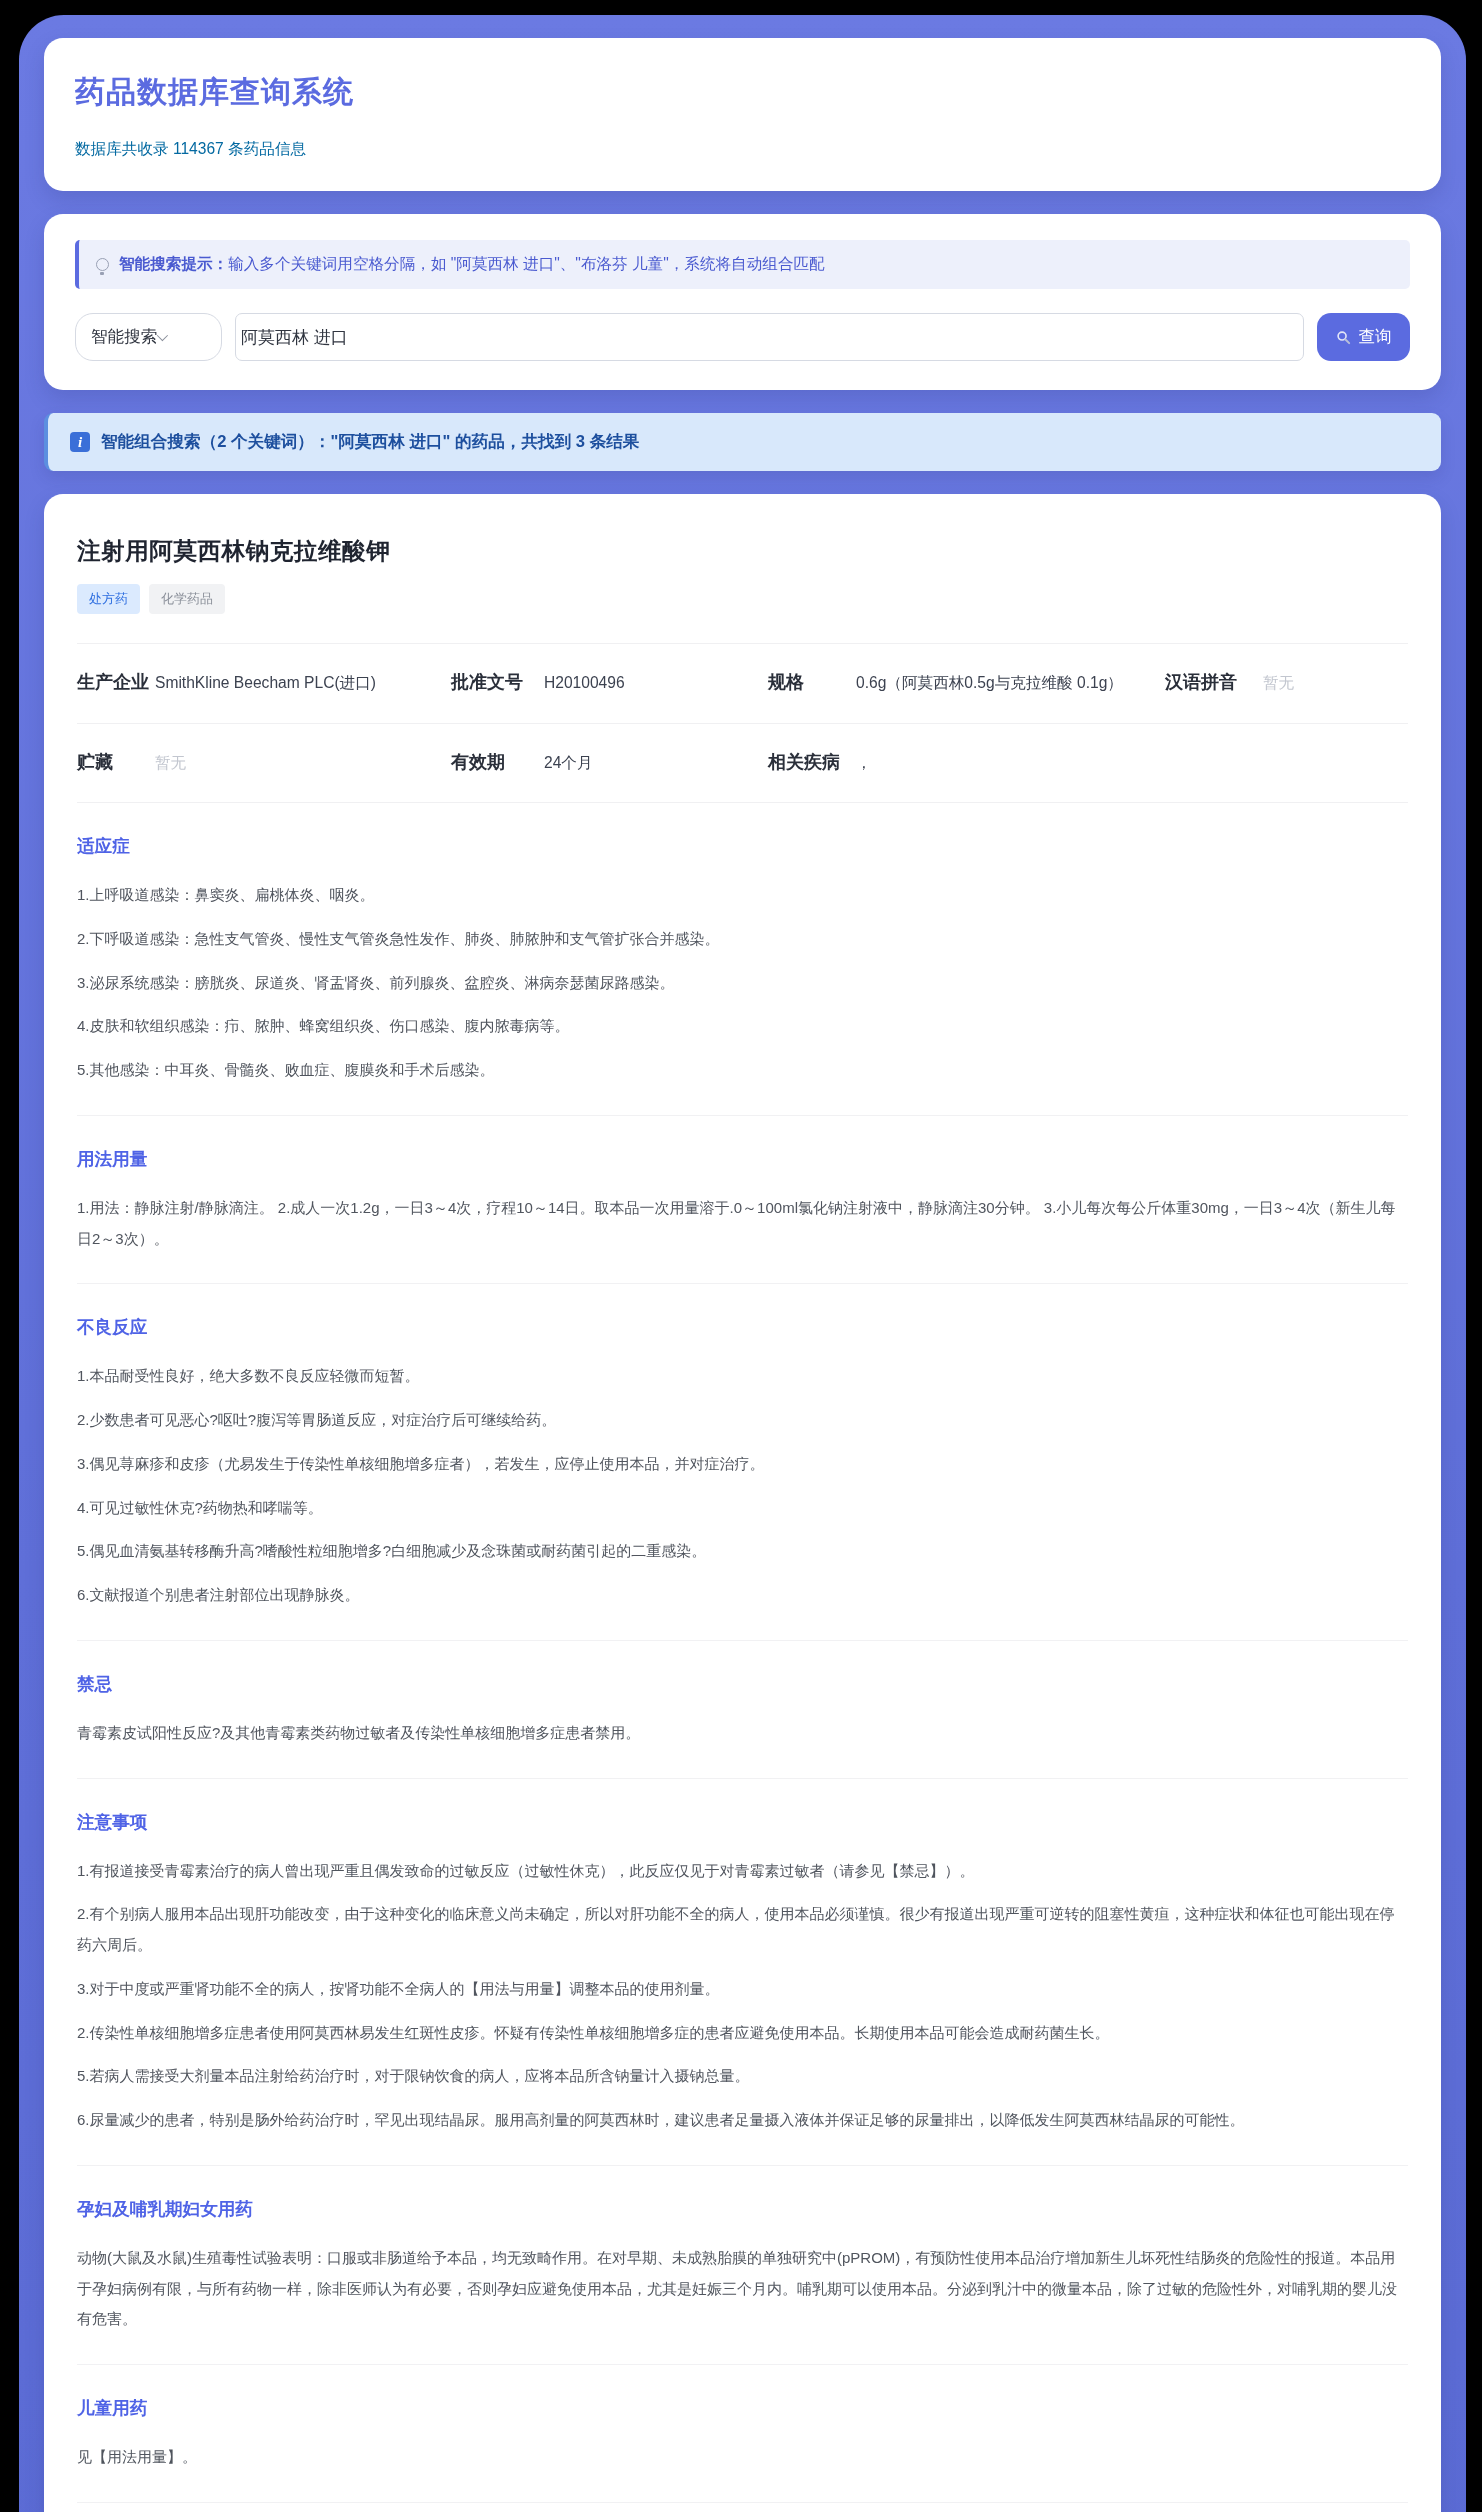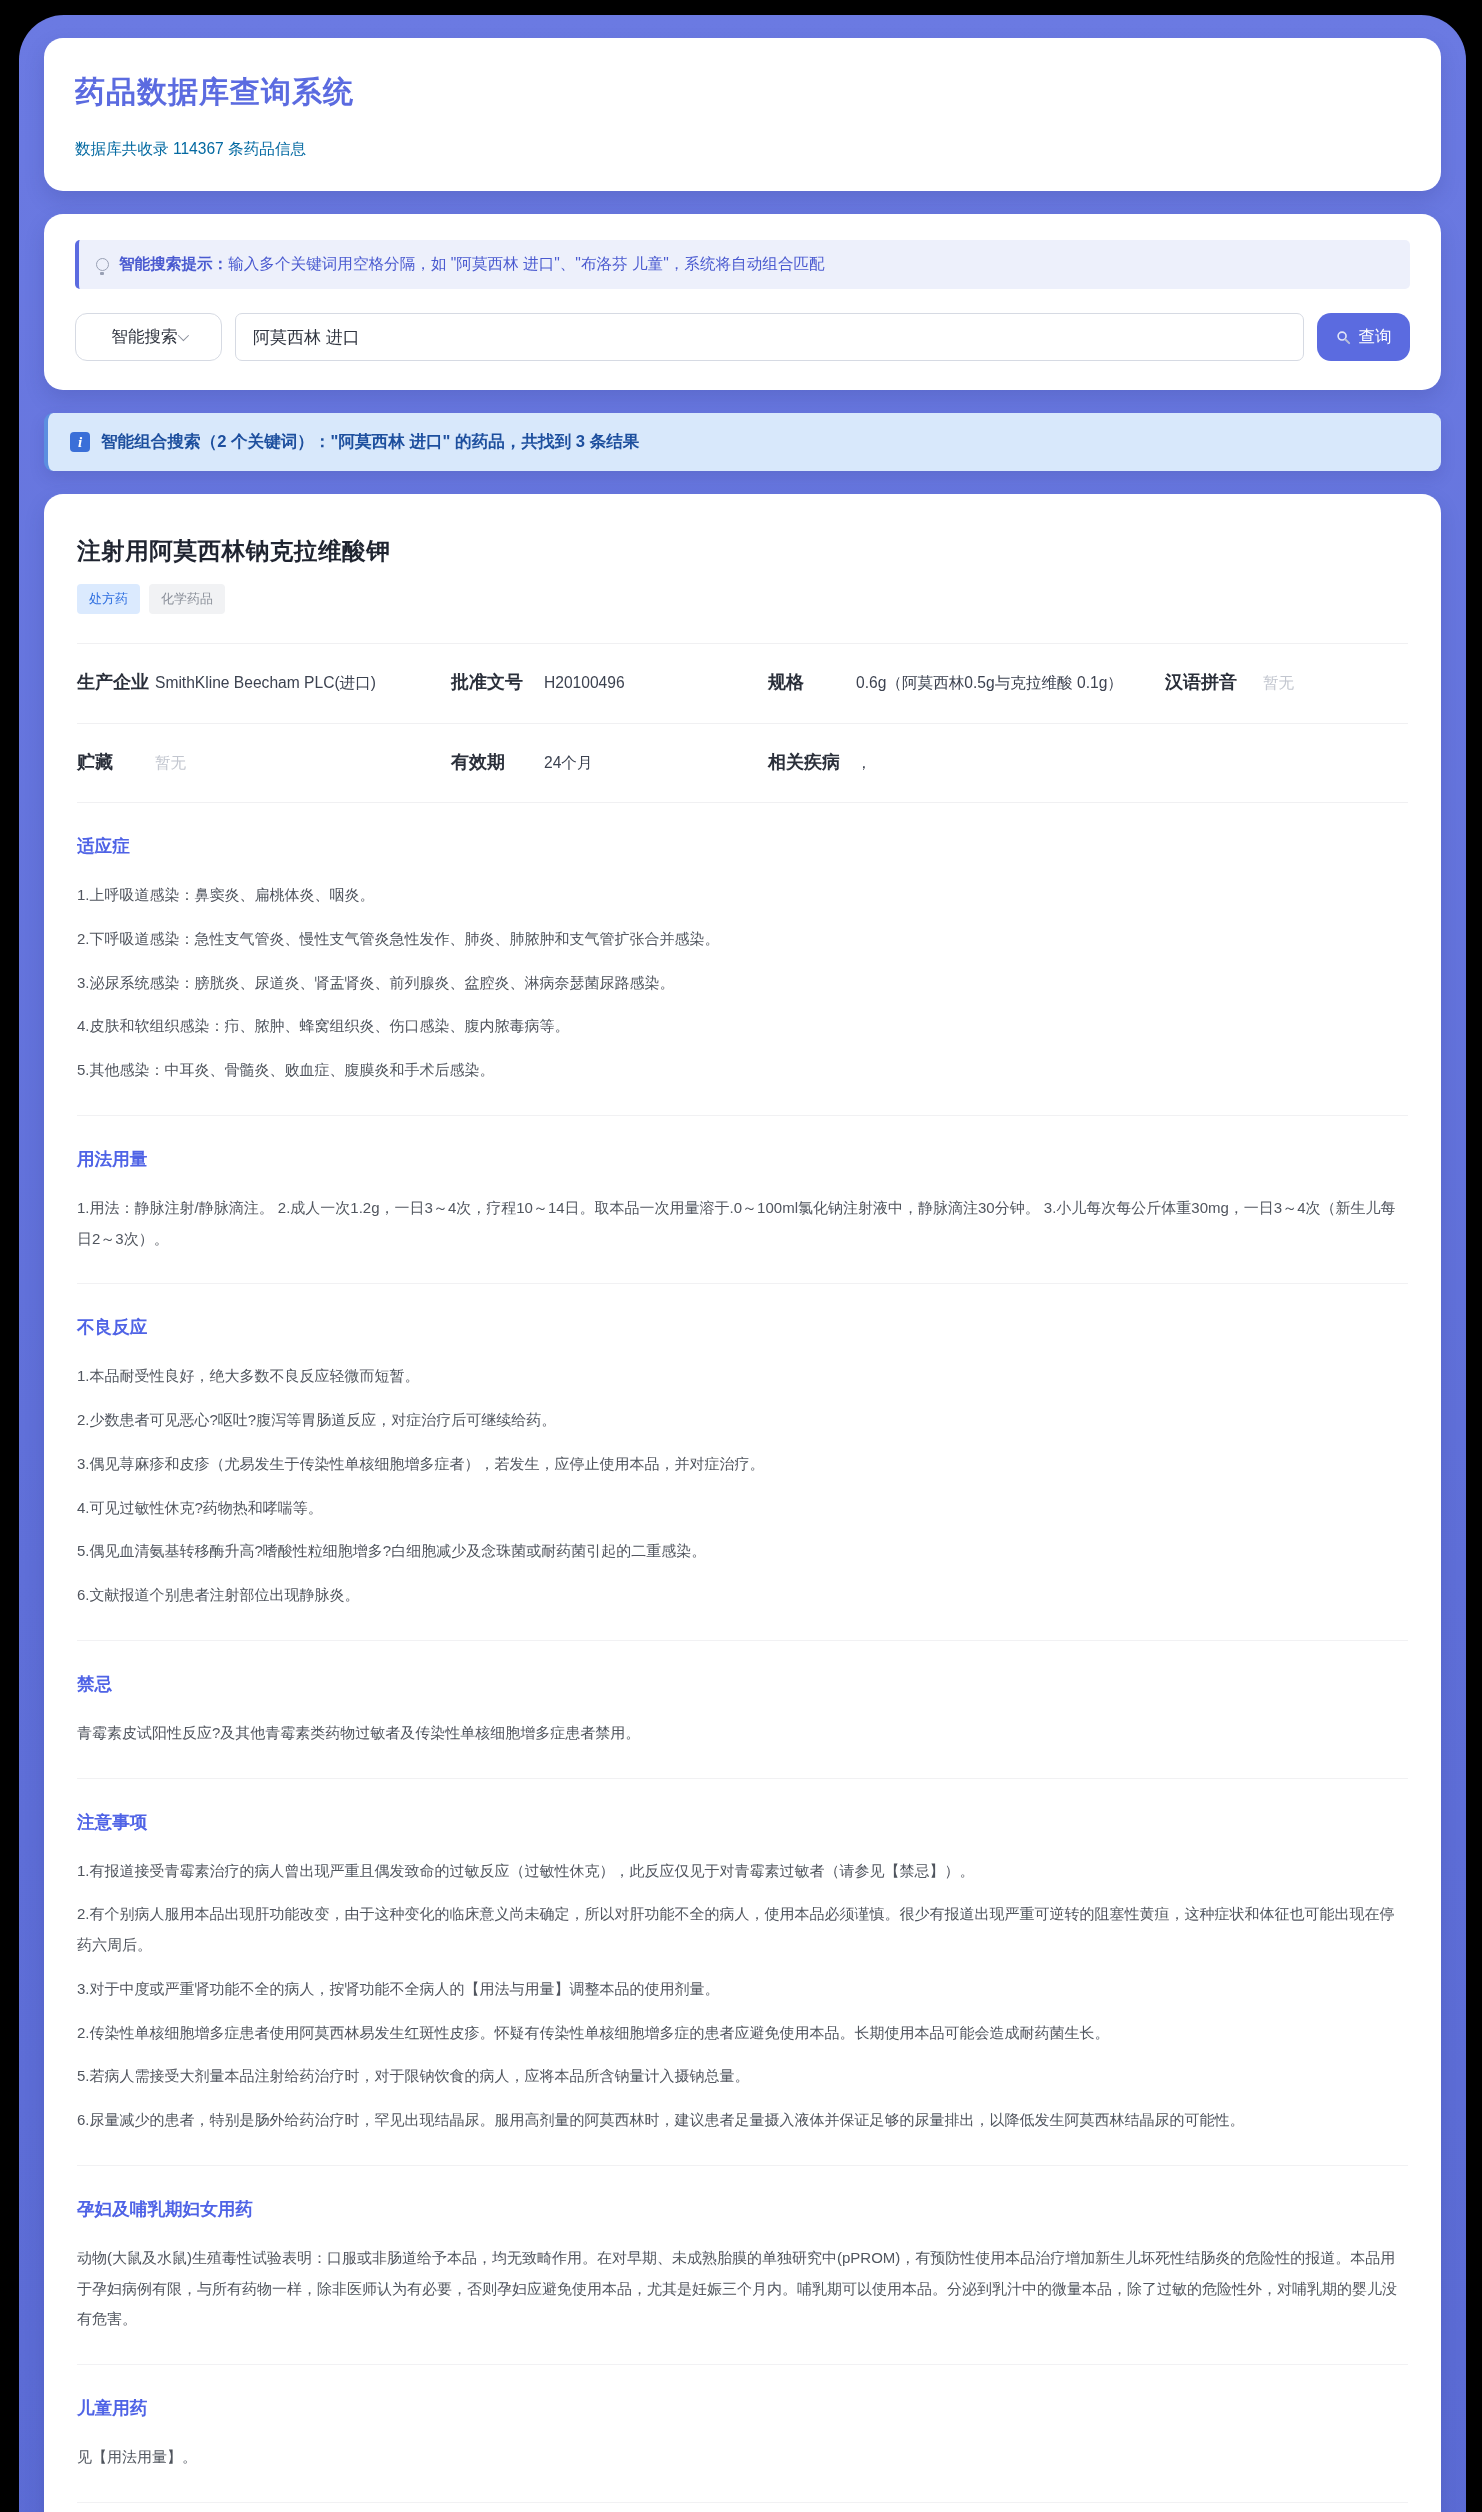--- a/index.html
+++ b/index.html
@@ -43,31 +43,31 @@
     width:13px;height:13px;border:1.5px solid #99a0b4;border-radius:50%;
     position:relative;flex:0 0 auto;display:inline-block;
   }
   .bulb-icon::after{
     content:"";position:absolute;left:3px;bottom:-5px;width:4px;height:3.5px;
     background:#99a0b4;border-radius:1px;
   }
   .hint-prefix{font-weight:bold;}
   .search-row{display:flex;gap:13px;margin-top:24px;align-items:stretch;}
   .mode-select{
-    width:147px;height:48px;border:1px solid #d6dae3;border-radius:12px;
-    display:flex;align-items:center;justify-content:center;
+    width:147px;height:48px;border:1px solid #d6dae3;border-radius:18px;
+    display:flex;align-items:center;justify-content:flex-start;
     padding:0 15px;font-size:16.6px;color:#303540;background:#fff;cursor:pointer;
   }
   .chevron-down-icon{
     width:8px;height:8px;border-right:1.5px solid #8a8f9b;border-bottom:1.5px solid #8a8f9b;
     transform:rotate(45deg) translateY(-2px);display:inline-block;
   }
   .search-input{
     flex:1;height:48px;border:1px solid #d6dae3;border-radius:7px;
-    font-size:17px;color:#303540;padding:0 17px;outline:none;
+    font-size:17px;color:#303540;padding:0 5px;outline:none;
     font-family:"Liberation Sans","DejaVu Sans",sans-serif;
   }
   .search-button{
     width:93px;height:48px;background:var(--accent,#5b6be0);border:none;border-radius:14px;
     color:#fff;font-size:16.6px;display:flex;align-items:center;justify-content:center;gap:6px;
     cursor:pointer;font-family:inherit;
   }
   
   .result-bar{
     background:#d8e8fb;border-left:4.5px solid #5c8fe0;border-radius:9px;

